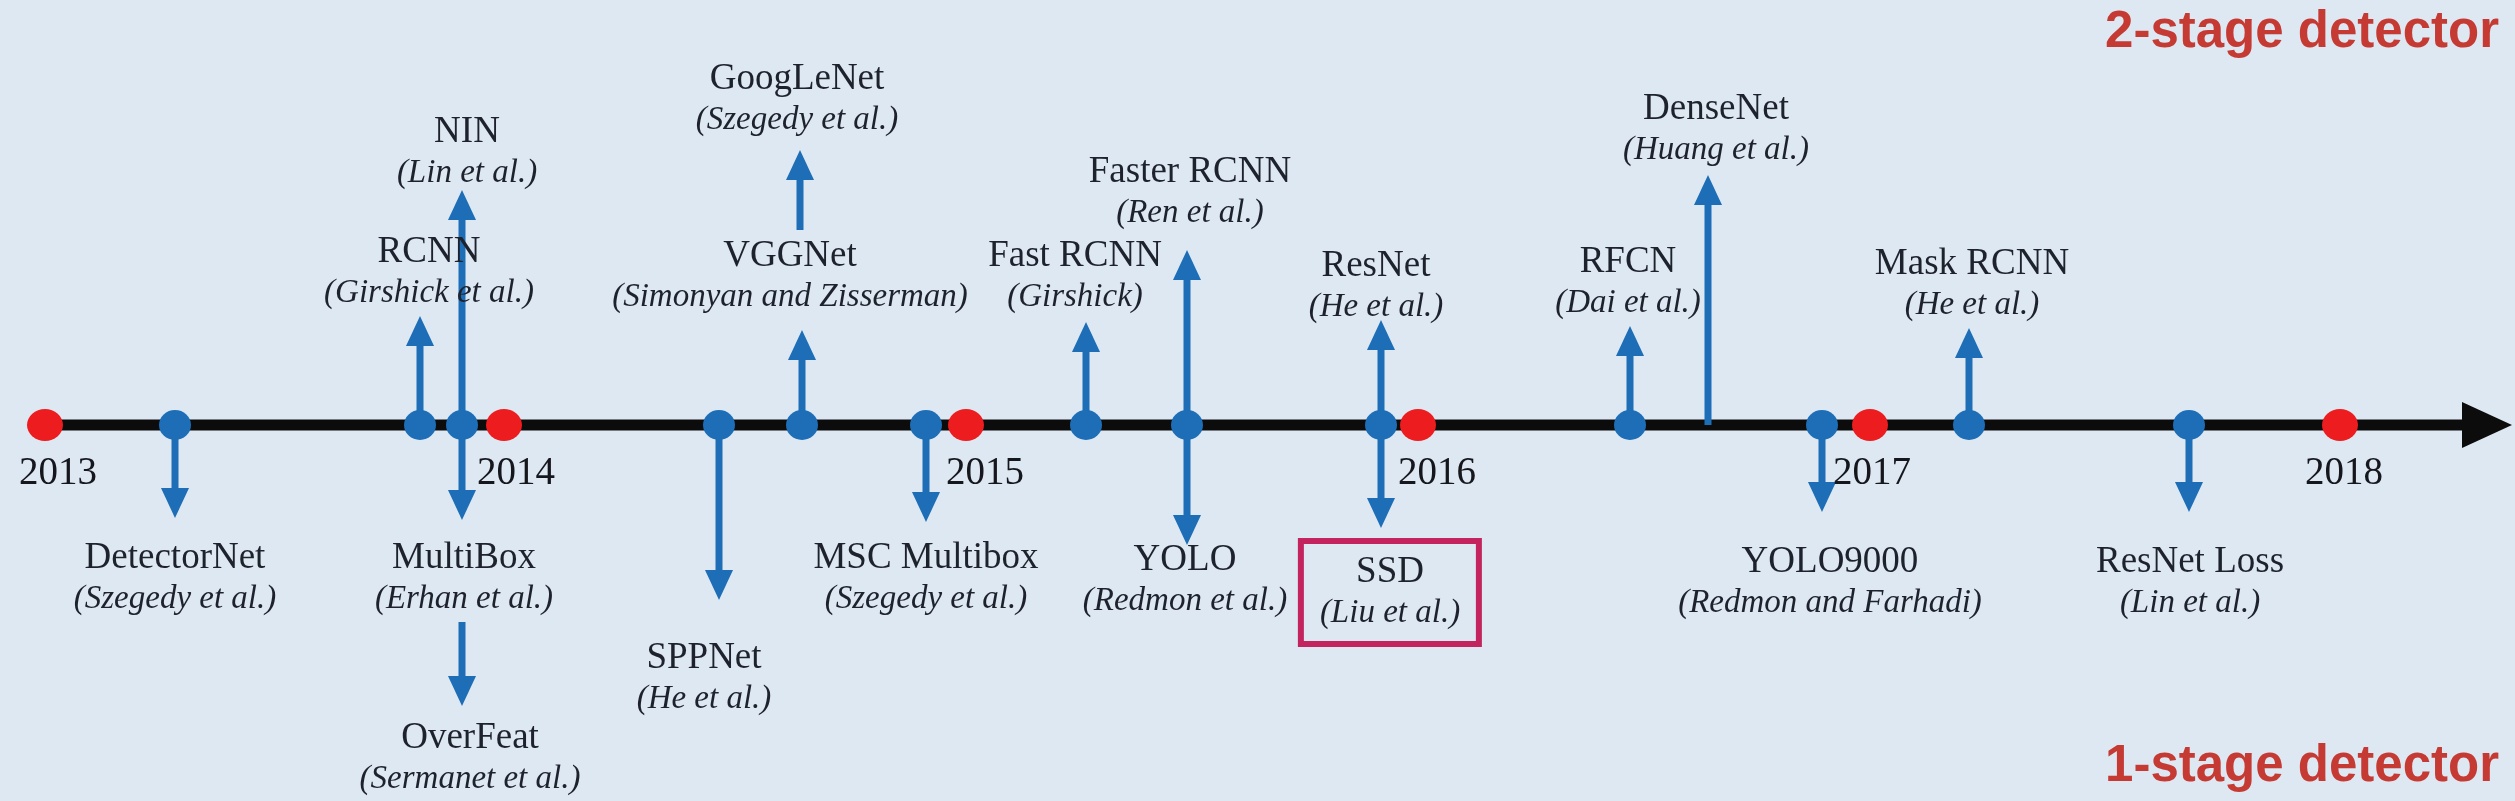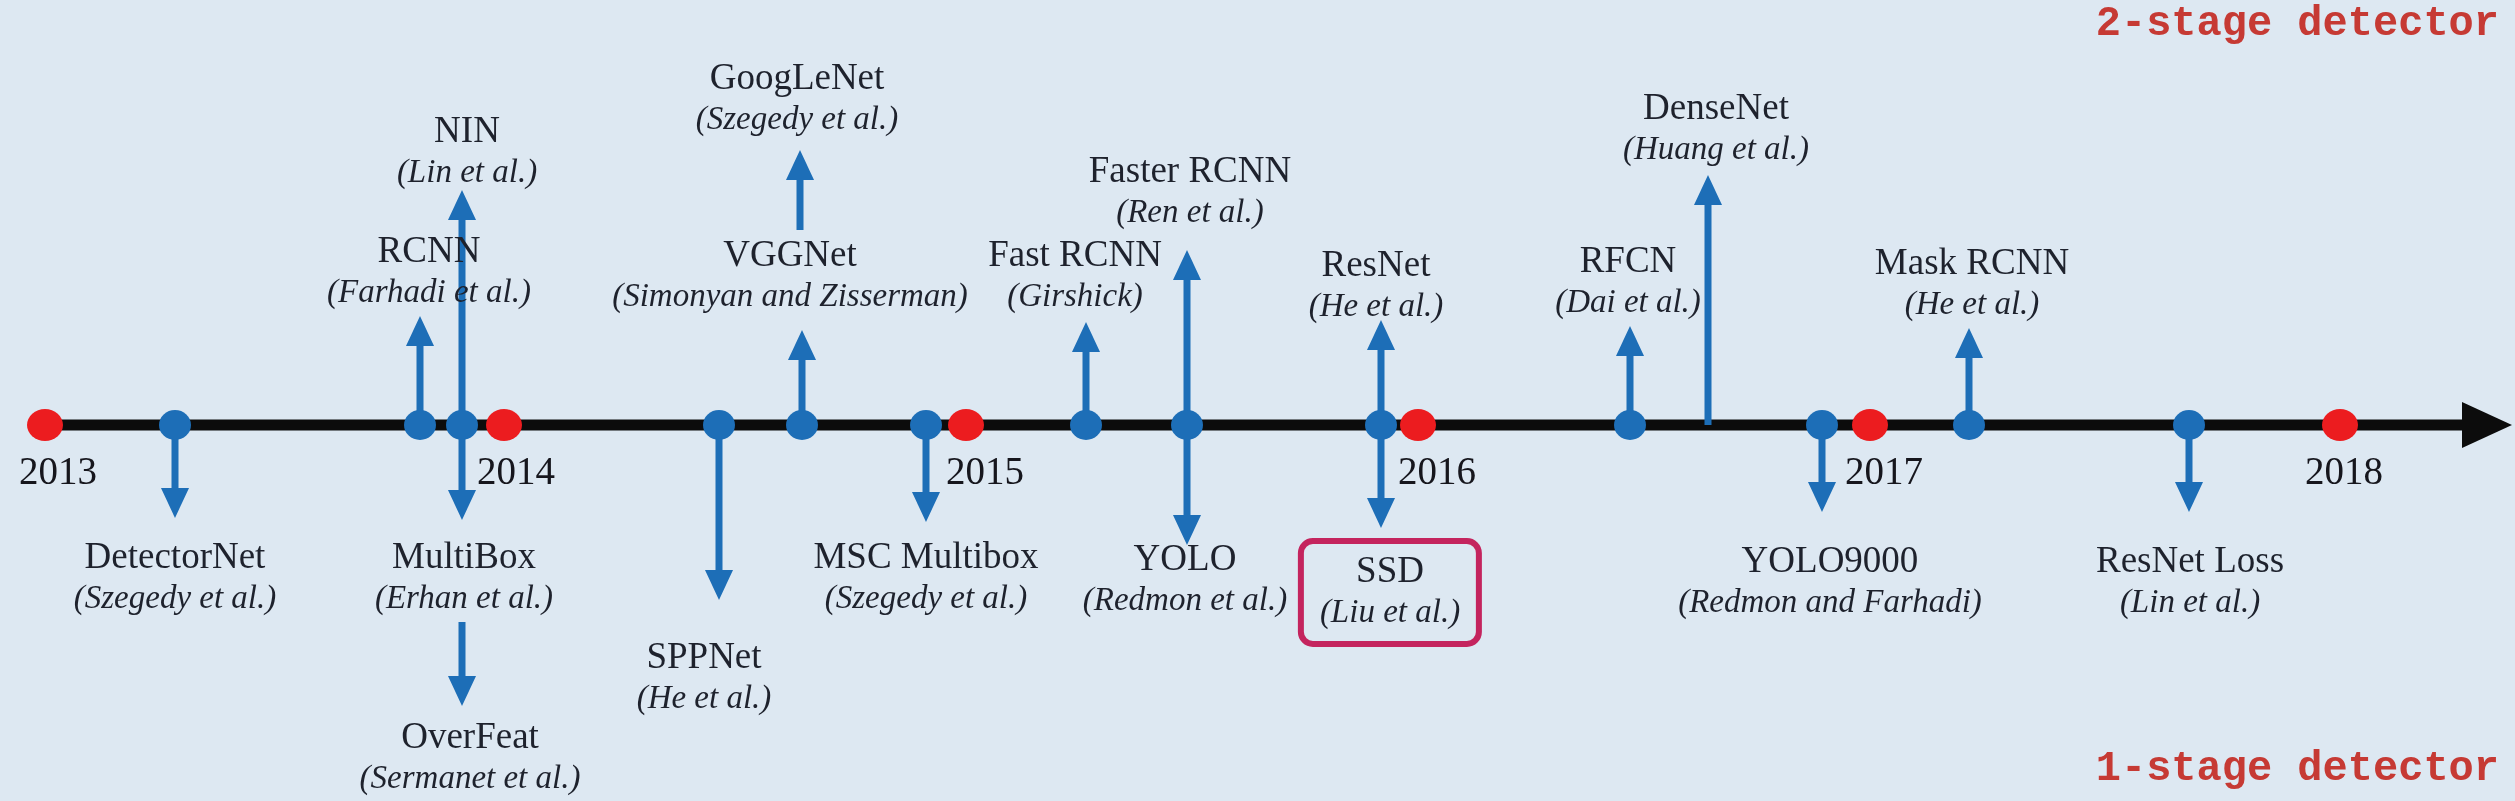--- a/index.html
+++ b/index.html
@@ -31,22 +31,22 @@
     position:absolute;
     transform:translateX(-50%);
     font-size:39px;
     color:#16161d;
     white-space:nowrap;
     font-weight:500;
   }
   .caption{
     position:absolute;
     right:16px;
-    font-family:Liberation Mono, monospace;
-    font-size:42px;
+    font-family:Liberation Sans, sans-serif;
+    font-size:51px;
     font-weight:600;
     color:#c63a34;
     white-space:nowrap;
   }
   .caption.top{top:0px;}
   .caption.bottom{bottom:8px;}
 </style>
 </head>
 <body>
 
@@ -108,29 +108,29 @@
       <ellipse cx="966" cy="425" rx="18" ry="16" fill="#ec1c1f"></ellipse>
       <ellipse cx="1418" cy="425" rx="18" ry="16" fill="#ec1c1f"></ellipse>
       <ellipse cx="1870" cy="425" rx="18" ry="16" fill="#ec1c1f"></ellipse>
       <ellipse cx="2340" cy="425" rx="18" ry="16" fill="#ec1c1f"></ellipse>
     </svg>
   <div id="labels">
       <div class="year-label" style="left: 58px; top: 448px; text-align: right;">2013</div>
       <div class="year-label" style="left: 516px; top: 448px;">2014</div>
       <div class="year-label" style="left: 985px; top: 448px;">2015</div>
       <div class="year-label" style="left: 1437px; top: 448px;">2016</div>
-      <div class="year-label" style="left: 1872px; top: 448px; margin-left: 12px;">2017</div>
+      <div class="year-label" style="left: 1872px; top: 448px;">2017</div>
       <div class="year-label" style="left: 2344px; top: 448px;">2018</div>
       <div class="event-label" style="left: 175px; top: 534px;">
         <div class="ev-title">DetectorNet</div>
         <div class="ev-authors">(Szegedy et al.)</div>
       </div>
       <div class="event-label" style="left: 429px; top: 228px;">
         <div class="ev-title">RCNN</div>
-        <div class="ev-authors">(Farhadi et al.)</div>
+        <div class="ev-authors">(Girshick et al.)</div>
       </div>
       <div class="event-label" style="left: 467px; top: 108px;">
         <div class="ev-title">NIN</div>
         <div class="ev-authors">(Lin et al.)</div>
       </div>
       <div class="event-label" style="left: 464px; top: 534px;">
         <div class="ev-title">MultiBox</div>
         <div class="ev-authors">(Erhan et al.)</div>
       </div>
       <div class="event-label" style="left: 470px; top: 714px;">
@@ -162,21 +162,21 @@
         <div class="ev-authors">(Ren et al.)</div>
       </div>
       <div class="event-label" style="left: 1185px; top: 536px;">
         <div class="ev-title">YOLO</div>
         <div class="ev-authors">(Redmon et al.)</div>
       </div>
       <div class="event-label" style="left: 1376px; top: 242px;">
         <div class="ev-title">ResNet</div>
         <div class="ev-authors">(He et al.)</div>
       </div>
-      <div class="event-label boxed" style="left: 1390px; top: 538px; border-radius: 15px;">
+      <div class="event-label boxed" style="left: 1390px; top: 538px;">
         <div class="ev-title">SSD</div>
         <div class="ev-authors">(Liu et al.)</div>
       </div>
       <div class="event-label" style="left: 1628px; top: 238px;">
         <div class="ev-title">RFCN</div>
         <div class="ev-authors">(Dai et al.)</div>
       </div>
       <div class="event-label" style="left: 1716px; top: 85px;">
         <div class="ev-title">DenseNet</div>
         <div class="ev-authors">(Huang et al.)</div>

